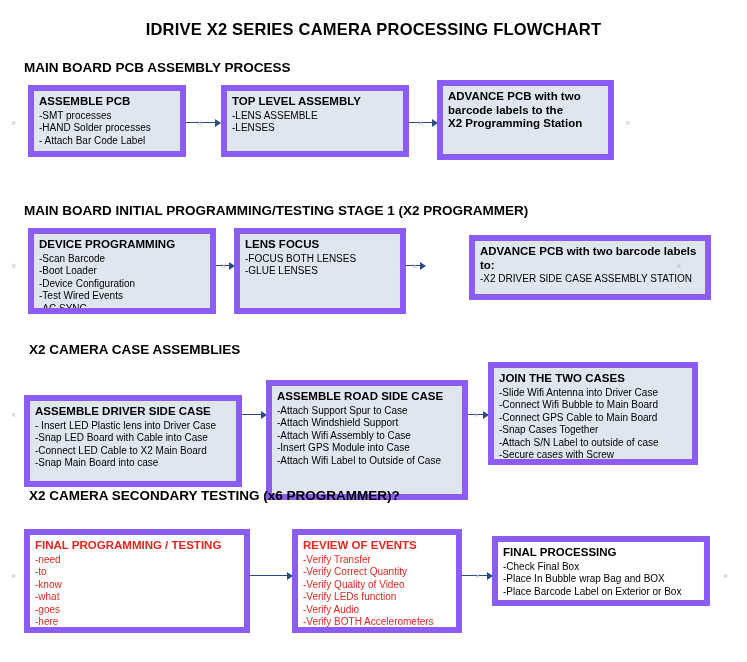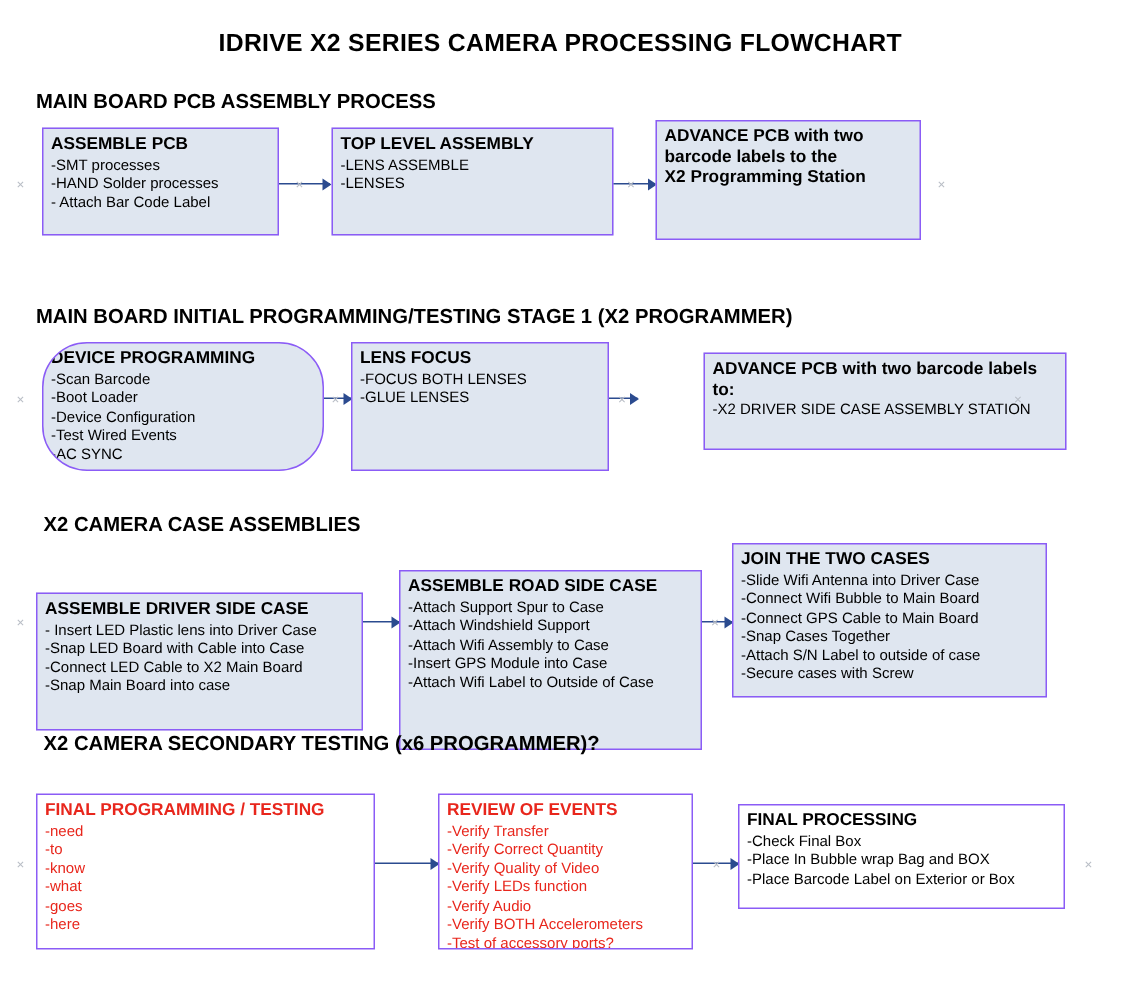--- a/index.html
+++ b/index.html
@@ -28,21 +28,21 @@
     font-size:13.5px;
     font-weight:bold;
     color:#000;
     white-space:nowrap;
   }
   .section-head .red{color:#000000;}
 
   .box{
     position:absolute;
     background:#dfe6f0;
-    border:1px solid #8b5cf6;
+    border:6px solid #8b5cf6;
     box-sizing:border-box;
     padding:4px 5px 18px 5px;
     overflow:hidden;
   }
   .box.plain{background:#ffffff;}
   .box .bt{
     font-size:11.5px;
     font-weight:bold;
     color:#000;
     line-height:13.5px;
@@ -109,21 +109,21 @@
   <div class="arrow" style="left:409px;top:122px;width:28px;"></div>
 
   <div class="box" style="left:437px;top:80px;width:177px;height:80px;">
     <span class="bt">ADVANCE PCB with two
 barcode labels to the
 X2 Programming Station</span>
   </div>
 
   <div class="section-head" style="left:24px;top:203px;">MAIN BOARD INITIAL PROGRAMMING/TESTING STAGE 1 (X2 PROGRAMMER)</div>
 
-  <div class="box" style="left:28px;top:228px;width:188px;height:86px;border-radius:30px;">
+  <div class="box" style="left:28px;top:228px;width:188px;height:86px;">
     <span class="bt">DEVICE PROGRAMMING</span>
     <ul>
       <li>-Scan Barcode</li>
       <li>-Boot Loader</li>
       <li>-Device Configuration</li>
       <li>-Test Wired Events</li>
       <li>-AC SYNC</li>
     </ul>
   </div>
 

